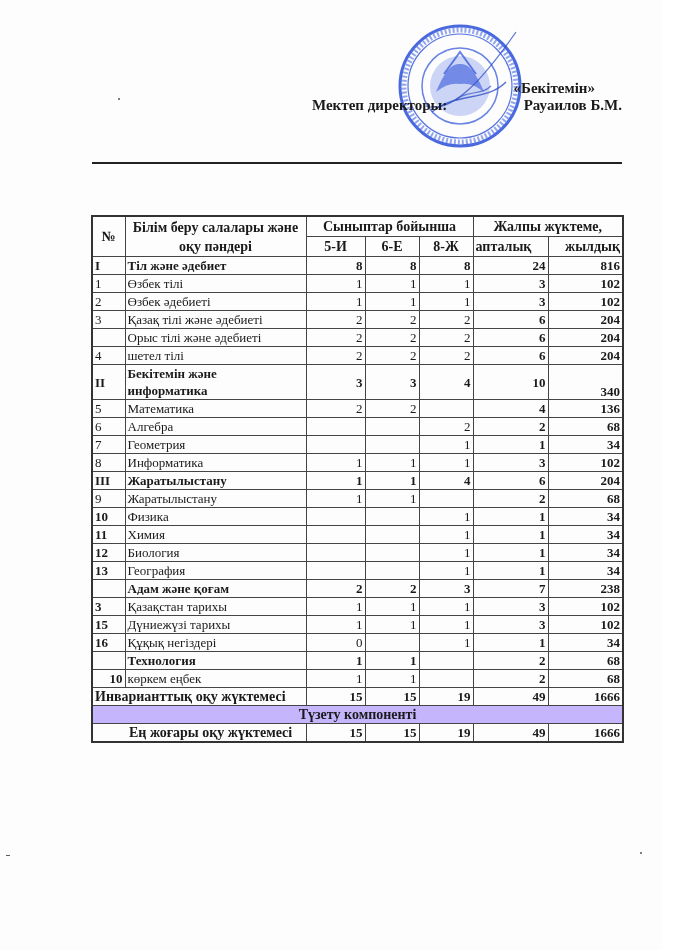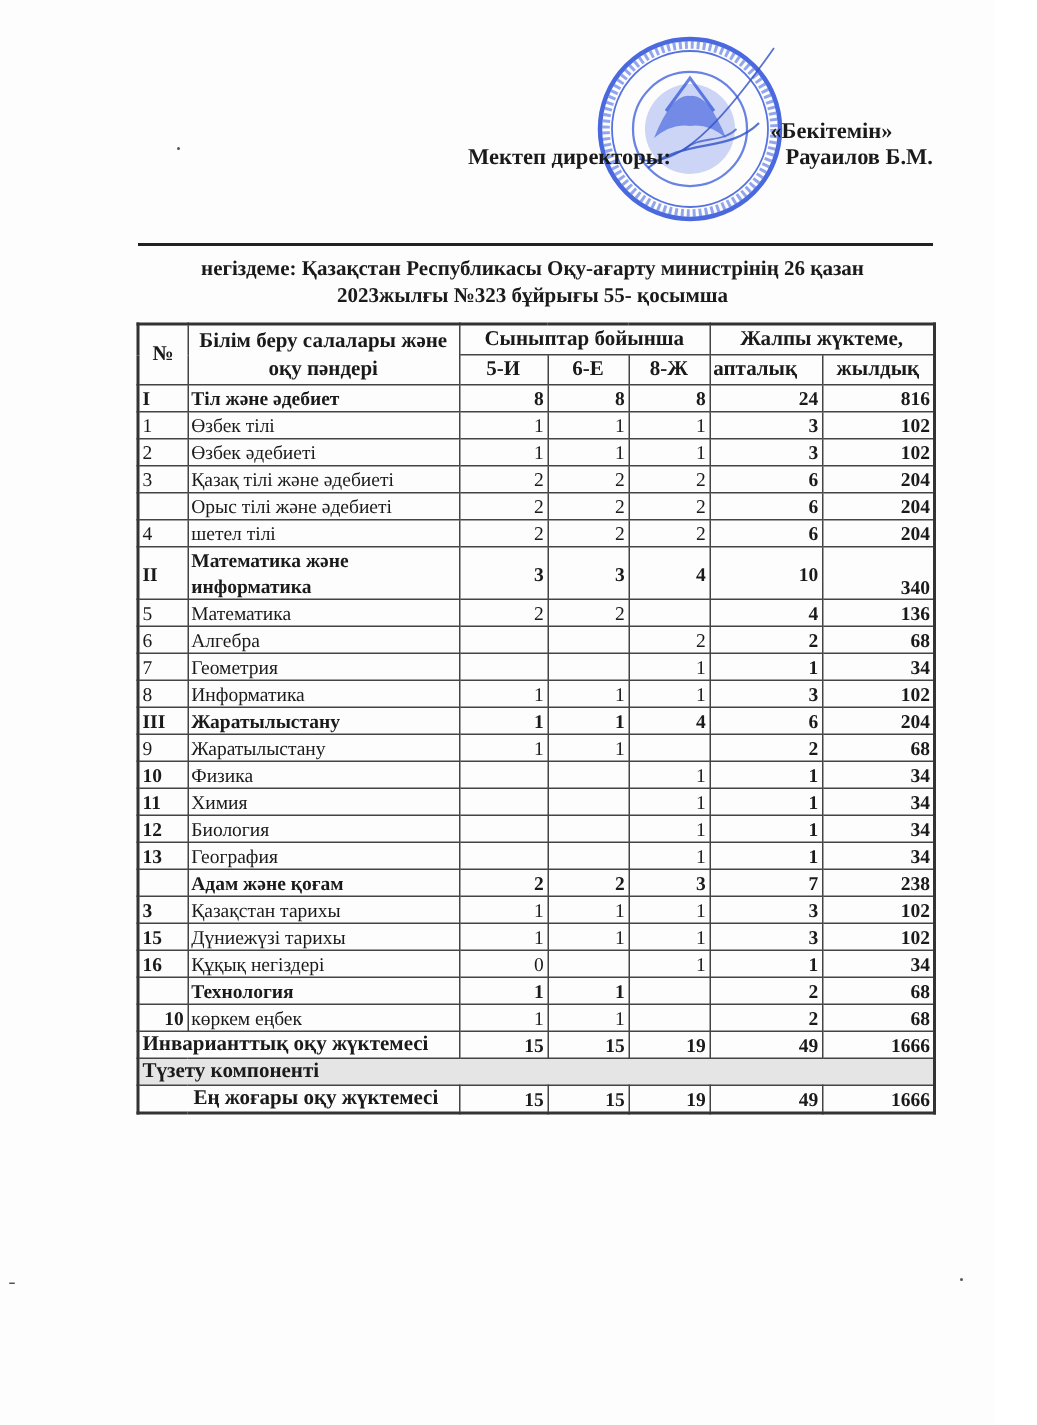--- a/index.html
+++ b/index.html
@@ -27,21 +27,21 @@
     table.plan td, table.plan th { border:1px solid #444; padding:0 2px; height:17px;
                  line-height:15px; overflow:hidden; white-space:nowrap; }
     table.plan th { font-weight:bold; font-size:14px; height:19px; }
     .c-num { text-align:left; }
     .c-subj { text-align:left; }
     .num { text-align:right; }
     .b { font-weight:bold; }
     .head-sub { font-size:14px; }
     .tall td { height:34px; }
     .tall .bottom { vertical-align:bottom; }
-    .gray td { background:#e5e5e5; text-align:left; font-weight:bold; }
+    .gray td { background:#c4b5fd; text-align:center; font-weight:bold; }
     .total td { font-weight:bold; }
     .thick-top td { border-top:2px solid #333;margin-top:24px; }
     .num-r { text-align:right; }
 
     .speck { position:absolute; width:2px; height:2px; background:#555; border-radius:1px; }
   </style>
 </head>
 <body>
 
 <div class="page">
@@ -63,24 +63,20 @@
 
   <div class="approve">«Бекітемін»</div>
   <div class="director-row">
     <span class="lbl">Мектеп директоры:</span>
     <span class="nm">Рауаилов Б.М.</span>
   </div>
 
   <div class="title">
   </div>
   <div class="title-rule"></div>
-  <div class="basis">
-    <div>негіздеме: Қазақстан Республикасы Оқу-ағарту  министрінің 26 қазан</div>
-    <div>2023жылғы №323 бұйрығы  55- қосымша</div>
-  </div>
 
   <table class="plan">
     <colgroup>
       <col style="width:33px">
         <col style="width:181px">
         <col style="width:59px">
       <col style="width:54px">
         <col style="width:54px">
         <col style="width:75px">
         <col style="width:75px">
@@ -93,21 +89,21 @@
           <div>оқу пәндері</div>
         </th>
         <th colspan="3">Сыныптар бойынша</th>
         <th colspan="2">Жалпы жүктеме,</th>
       </tr>
       <tr>
         <th class="head-sub">5-И</th>
         <th class="head-sub">6-Е</th>
         <th class="head-sub">8-Ж</th>
         <th class="head-sub" style="text-align:left;font-family:Liberation Serif, serif;">апталық</th>
-        <th class="head-sub" style="text-align:center;">жылдық</th>
+        <th class="head-sub" style="text-align:right;">жылдық</th>
       </tr>
     </thead>
     <tbody id="plan-body">
         <tr>
           <td class="c-num b">I</td>
           <td class="c-subj b">Тіл және әдебиет</td>
           <td class="num b">8</td>
           <td class="num b">8</td>
           <td class="num b">8</td>
           <td class="num b">24</td>
@@ -154,21 +150,21 @@
           <td class="c-subj">шетел тілі</td>
           <td class="num">2</td>
           <td class="num">2</td>
           <td class="num">2</td>
           <td class="num b">6</td>
           <td class="num b">204</td>
         </tr>
         <tr class="tall">
           <td class="c-num b">II</td>
           <td class="c-subj b" style="line-height: 17px;">
-            <div>Математика және</div>
+            <div>Бекітемін және</div>
             <div>информатика</div>
           </td>
           <td class="num b">3</td>
           <td class="num b">3</td>
           <td class="num b">4</td>
           <td class="num b">10</td>
           <td class="num b bottom">340</td>
         </tr>
         <tr>
           <td class="c-num">5</td>

